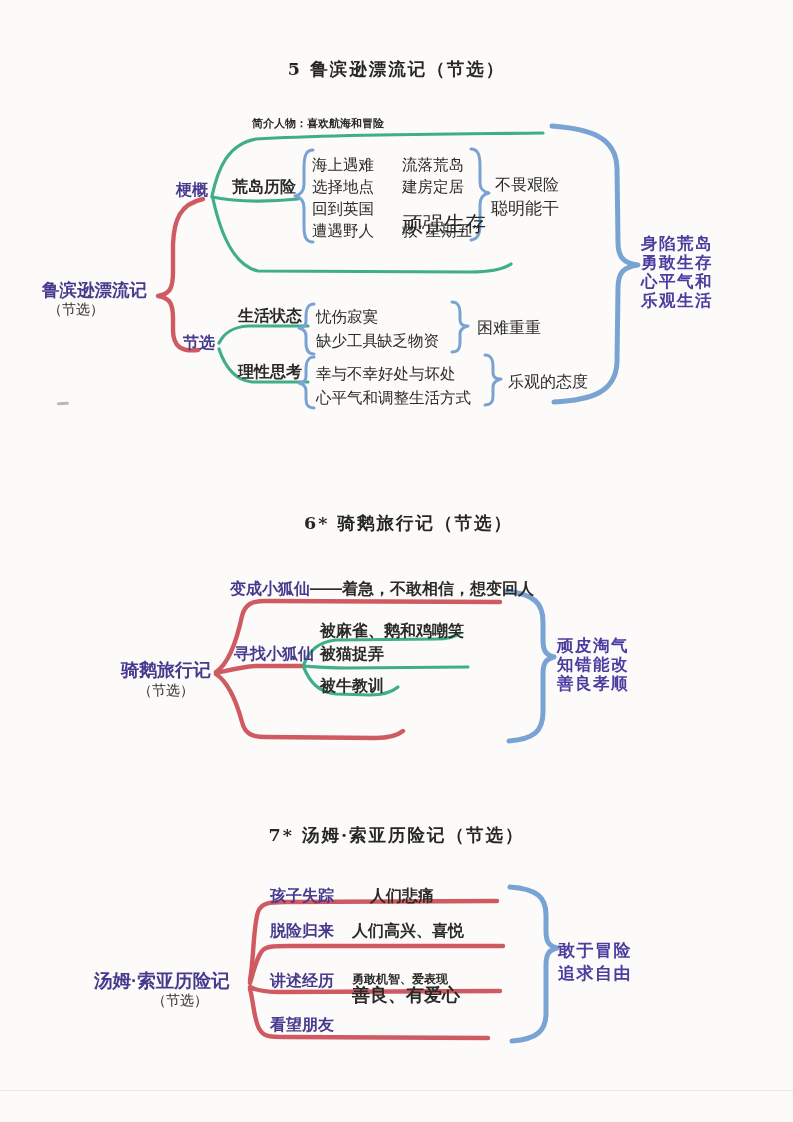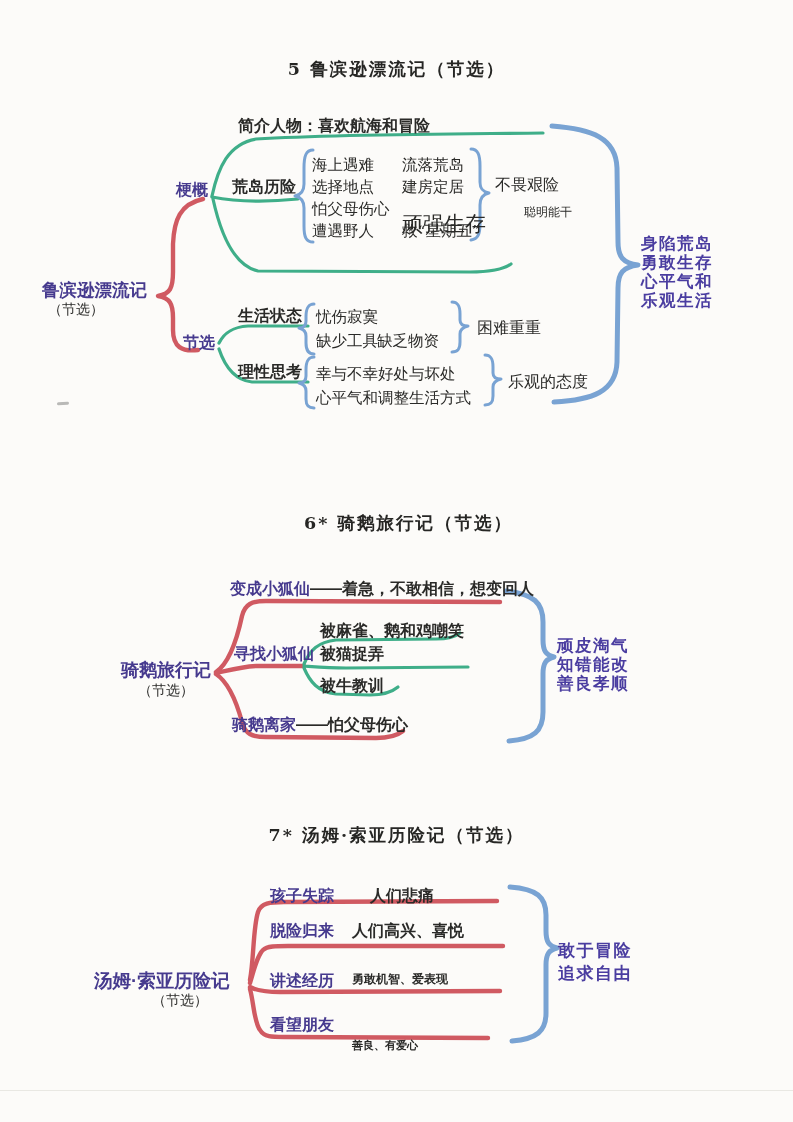--- a/index.html
+++ b/index.html
@@ -53,36 +53,36 @@
 
     <path class="red" d="M 250,980 C 254,958 253,928 258,912 C 261,903 270,902 284,902 L 497,901"></path>
     <path class="red" d="M 250,983 C 254,970 257,956 263,950 C 267,946 276,946 288,946 L 503,946"></path>
     <path class="red" d="M 250,987 C 257,991 266,992 280,992 L 500,991"></path>
     <path class="red" d="M 250,989 C 254,1004 254,1022 260,1030 C 264,1037 272,1037 284,1037 L 488,1038"></path>
     <path class="blue-big" d="M 510,887 C 537,889 546,897 546,915 L 546,931 C 546,942 549,946 557,948 C 549,950 546,954 546,965 L 546,1013 C 546,1031 537,1039 512,1041"></path>
   </svg>
 
   <div class="t title" style="top:57px;">5 鲁滨逊漂流记（节选）</div>
 
-  <div class="t hei" style="left:238px;top:116px;font-size:16px;text-align:right;">简介人物：喜欢航海和冒险</div>
+  <div class="t hei" style="left:252px;top:116px;font-size:11px;text-align:right;">简介人物：喜欢航海和冒险</div>
 
   <div class="t rootlbl" style="left:176px;top:180px;font-size:16px;">梗概</div>
   <div class="t hei" style="left:232px;top:177px;font-size:16px;">荒岛历险</div>
 
   <div class="t kai" style="left:312px;top:155px;font-size:15.5px;">海上遇难</div>
   <div class="t kai" style="left:312px;top:177px;font-size:15.5px;">选择地点</div>
-  <div class="t kai" style="left:312px;top:199px;font-size:15.5px;">怕父母伤心</div>
+  <div class="t kai" style="left:312px;top:199px;font-size:15.5px;">回到英国</div>
   <div class="t kai" style="left:312px;top:221px;font-size:15.5px;">遭遇野人</div>
   <div class="t kai" style="left:402px;top:155px;font-size:15.5px;">流落荒岛</div>
   <div class="t kai" style="left:402px;top:177px;font-size:15.5px;">建房定居</div>
   <div class="t kai" style="left:402px;top:199px;font-size:21px;margin-top:11px;">顽强生存</div>
   <div class="t kai" style="left:402px;top:221px;font-size:15.5px;">救“星期五”</div>
 
   <div class="t kai" style="left:495px;top:175px;font-size:16px;">不畏艰险</div>
-  <div class="t kai" style="left:524px;top:197px;font-size:12px;margin-top:7px;">聪明能干</div>
+  <div class="t kai" style="left:491px;top:197px;font-size:17px;">聪明能干</div>
 
 
   <div class="t rootlbl" style="left:42px;top:278px;font-size:17.5px;">鲁滨逊漂流记</div>
   <div class="t kai" style="left:48px;top:301px;font-size:14px;">（节选）</div>
 
   <div class="t rootlbl" style="left:183px;top:333px;font-size:16px;">节选</div>
 
   <div class="t hei" style="left:238px;top:306px;font-size:16px;">生活状态</div>
   <div class="t kai" style="left:316px;top:307px;font-size:15.5px;font-family:Liberation Mono, monospace;">忧伤寂寞</div>
   <div class="t kai" style="left:316px;top:331px;font-size:15.5px;">缺少工具</div>
@@ -106,39 +106,38 @@
   <div class="t hei" style="left:230px;top:579px;font-size:16px;"><span class="purple">变成小狐仙</span><span>——着急，不敢相信，想变回人</span></div>
 
   <div class="t rootlbl" style="left:234px;top:644px;font-size:16px;">寻找小狐仙</div>
   <div class="t hei" style="left:320px;top:621px;font-size:16px;">被麻雀、鹅和鸡嘲笑</div>
   <div class="t hei" style="left:320px;top:644px;font-size:16px;">被猫捉弄</div>
   <div class="t hei" style="left:320px;top:676px;font-size:16px;">被牛教训</div>
 
   <div class="t rootlbl" style="left:121px;top:658px;font-size:18px;">骑鹅旅行记</div>
   <div class="t kai" style="left:138px;top:682px;font-size:14px;">（节选）</div>
 
-  <div class="t hei" style="left:232px;top:715px;font-size:16px;"><span class="purple">骑鹅离家</span><span>——怕父母伤心</span></div>
 
   <div class="t sum" style="left:557px;top:635px;">顽皮淘气</div>
   <div class="t sum" style="left:557px;top:654px;">知错能改</div>
   <div class="t sum" style="left:557px;top:673px;">善良孝顺</div>
 
   <div class="t title" style="top:823px;">7* 汤姆·索亚历险记（节选）</div>
 
   <div class="t rootlbl" style="left:270px;top:886px;font-size:16px;">孩子失踪</div>
   <div class="t hei" style="left:352px;top:886px;font-size:16px;margin-left:18px;">人们悲痛</div>
 
   <div class="t rootlbl" style="left:270px;top:921px;font-size:16px;">脱险归来</div>
   <div class="t hei" style="left:352px;top:921px;font-size:16px;">人们高兴、喜悦</div>
 
   <div class="t rootlbl" style="left:270px;top:971px;font-size:16px;">讲述经历</div>
   <div class="t hei" style="left:352px;top:971px;font-size:12px;">勇敢机智、爱表现</div>
 
   <div class="t rootlbl" style="left:270px;top:1015px;font-size:16px;">看望朋友</div>
-  <div class="t hei" style="left:352px;top:1038px;font-size:11px;">善良、有爱心</div>
+  <div class="t hei" style="left:352px;top:983px;font-size:18px;">善良、有爱心</div>
 
   <div class="t rootlbl" style="left:94px;top:968px;font-size:18.5px;">汤姆·索亚历险记</div>
   <div class="t kai" style="left:152px;top:992px;font-size:14px;">（节选）</div>
 
   <div class="t sum" style="left:558px;top:939px;font-size:17px;">敢于冒险</div>
   <div class="t sum" style="left:558px;top:962px;font-size:17px;">追求自由</div>
 
   <div class="stray"></div>
   <div class="divider"></div>
 </div>

